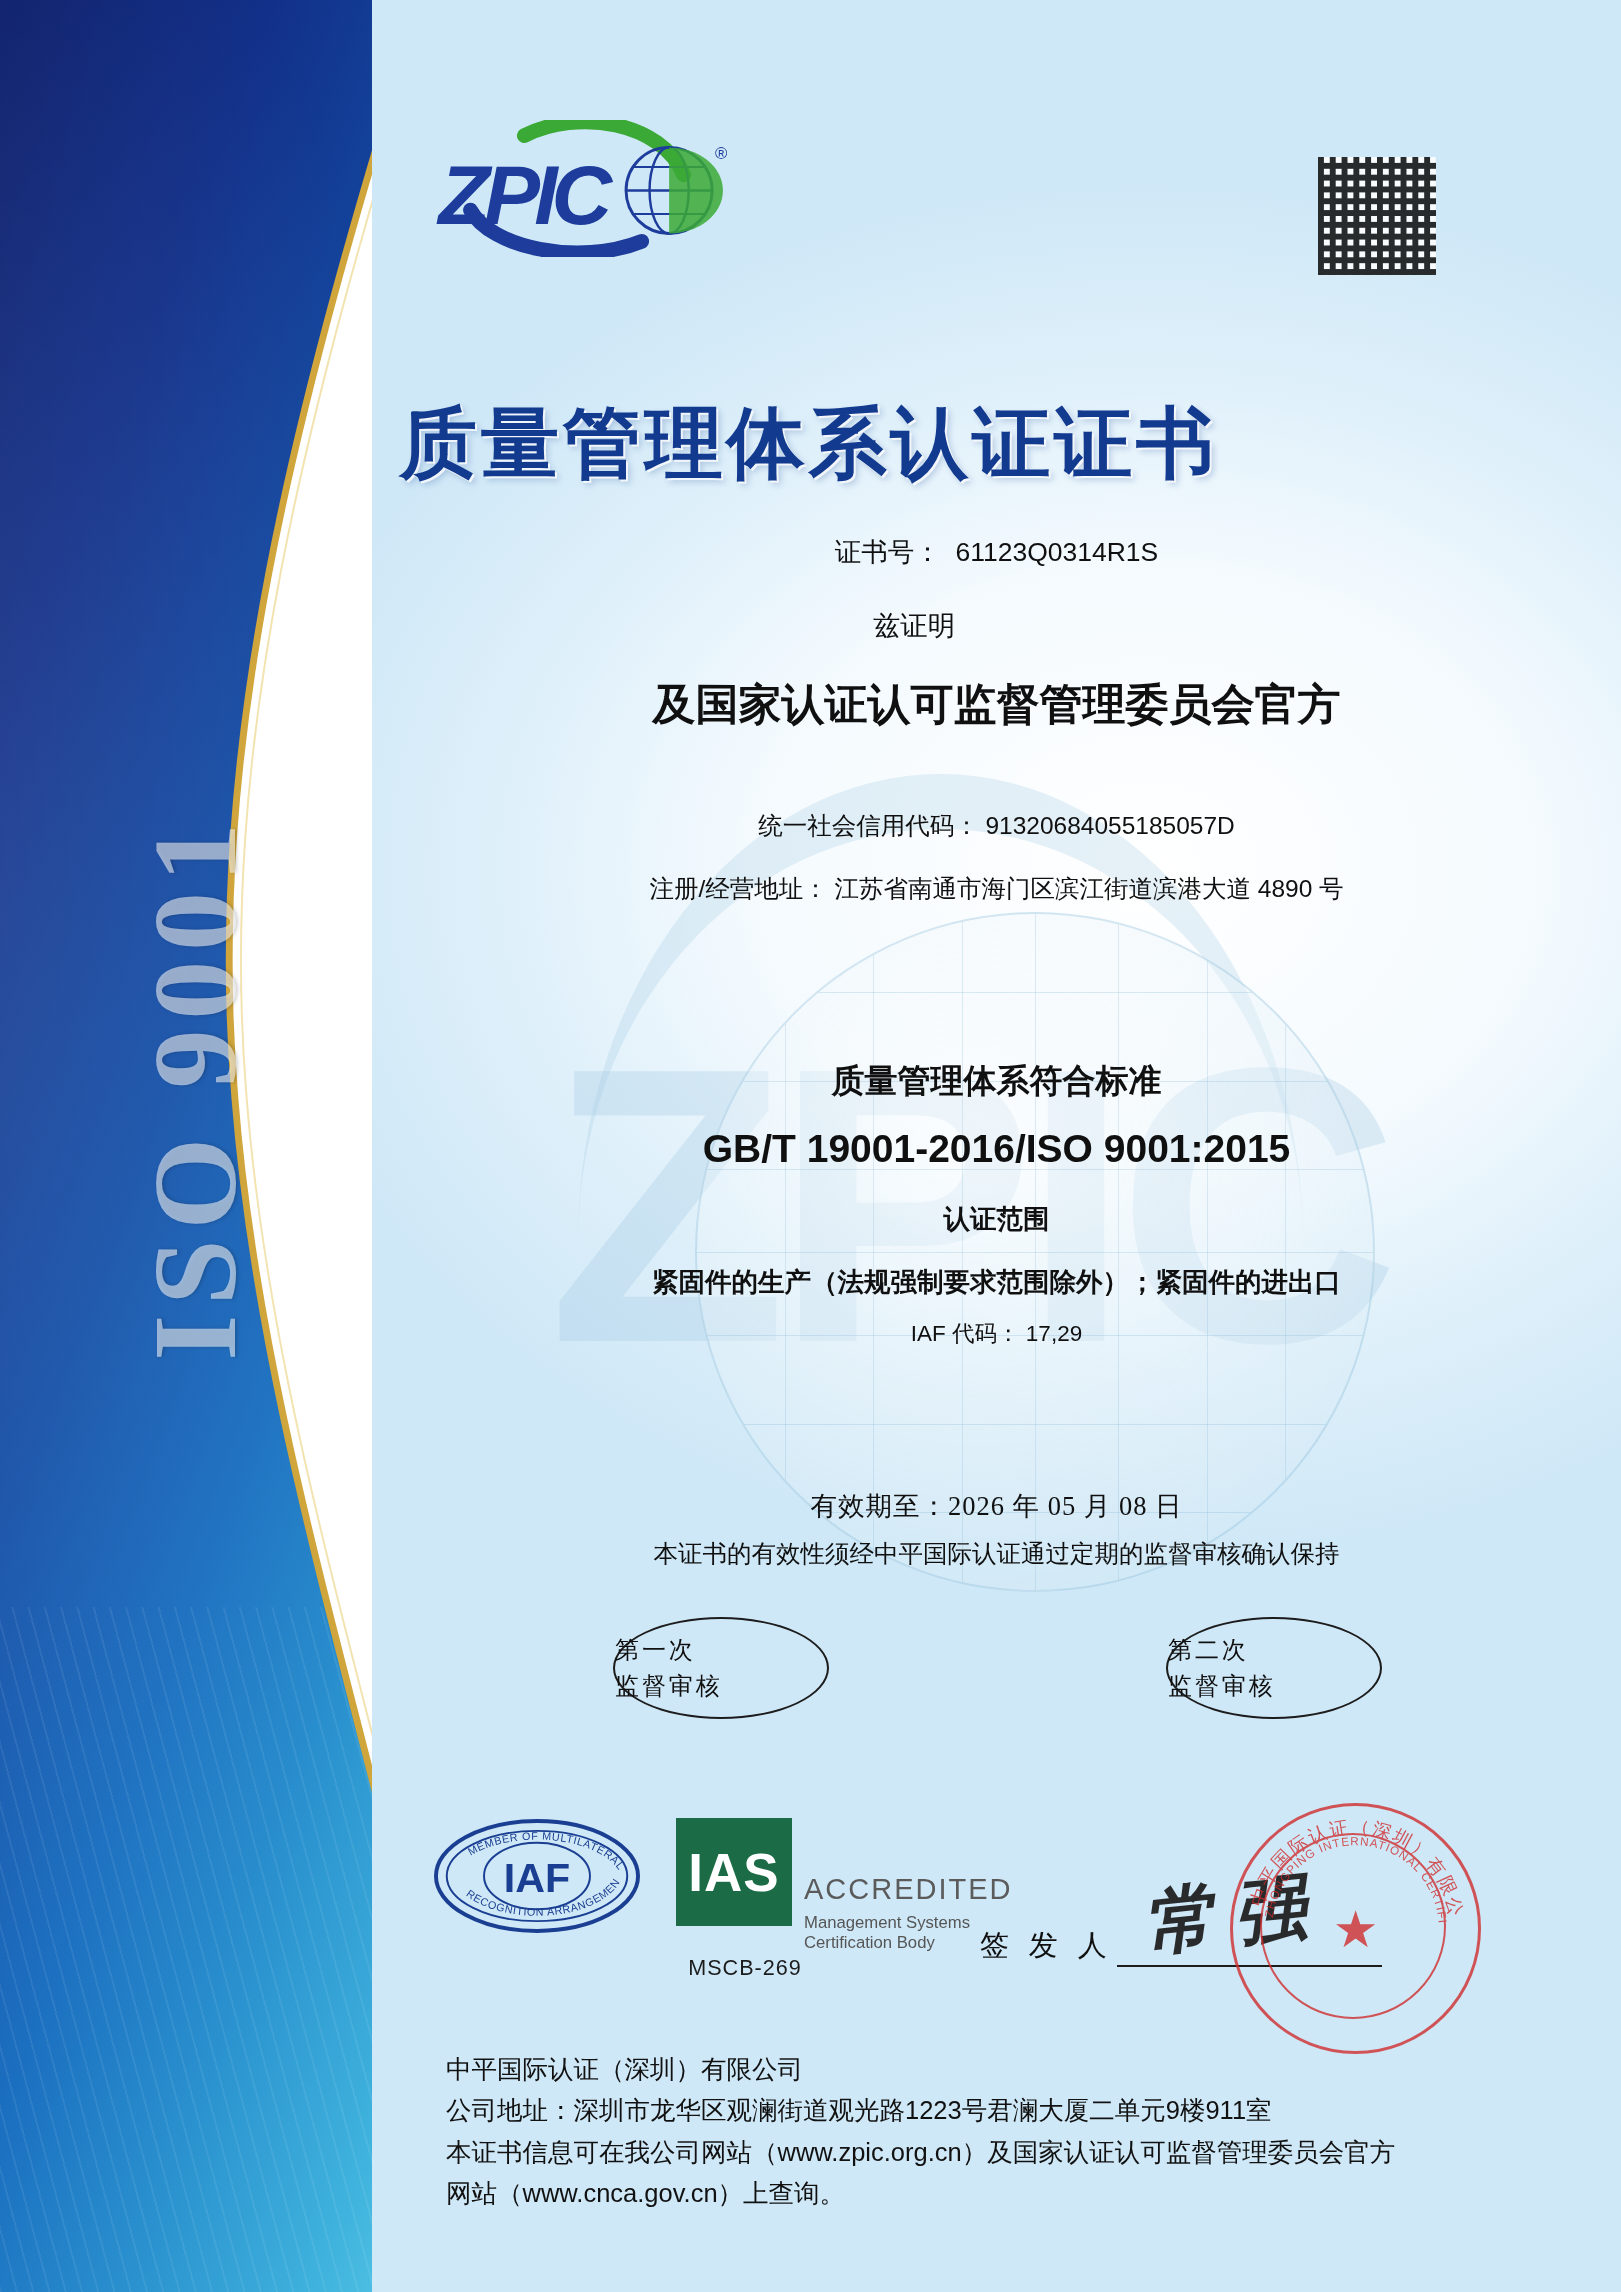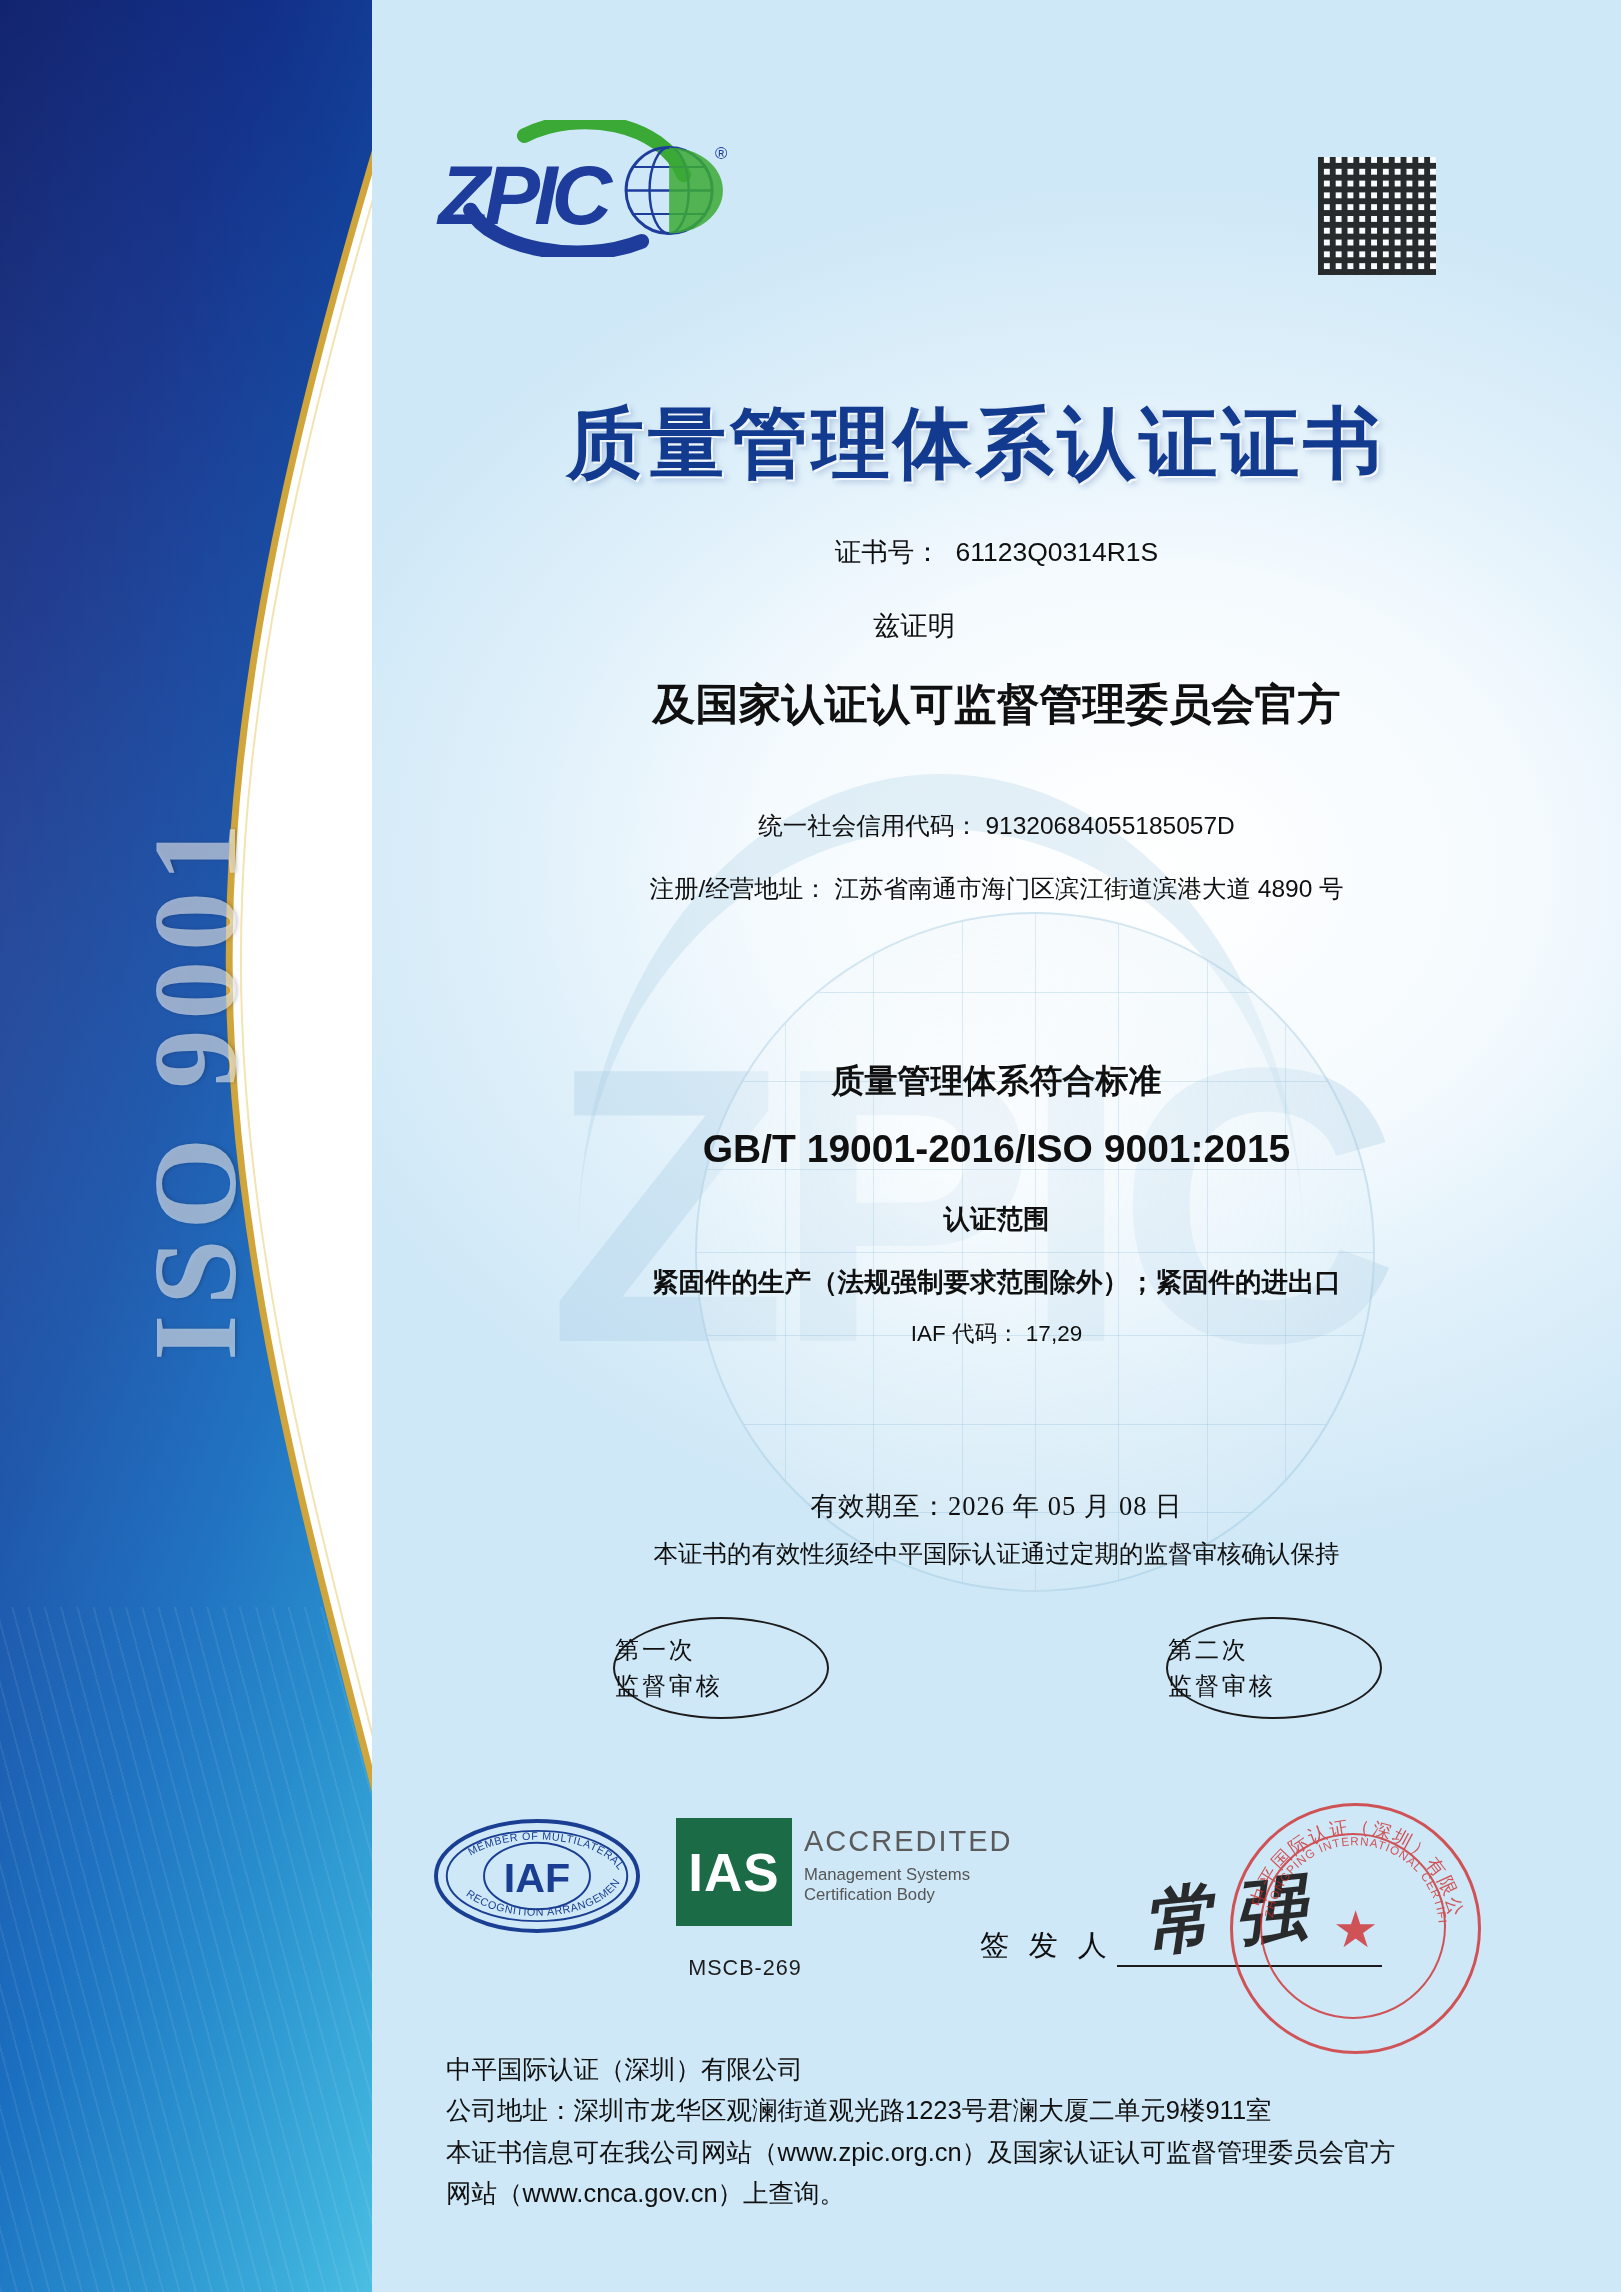--- a/index.html
+++ b/index.html
@@ -157,27 +157,27 @@
     width: 118px; height: 118px;
     background:
       linear-gradient(0deg, rgba(255,255,255,0.0) 0, rgba(255,255,255,0.0) 100%);
   }
 
   
   .main-title {
     position: absolute;
     left: 372px; top: 392px;
     width: 1207px;
-    text-align: center;
     font-family: "Liberation Sans", sans-serif;
     font-size: 78px;
     font-weight: bold;
     letter-spacing: 3.9px;
     color: #123a8f;
     text-shadow: 2px 2px 0 rgba(255,255,255,0.8), 3.9px 3.9px 5.9px rgba(20,60,140,0.22);
+    padding-left: 27px;
   }
   .cert-no {
     position: absolute;
     left: 372px; top: 534px;
     width: 1249px;
     text-align: center;
     font-size: 26.5px;
     color: #101010;
   }
   .zizhengming {
@@ -330,20 +330,21 @@
     position: absolute;
     left: 804px; top: 1825px;
     width: 255px;
     color: #444;
   }
   .ias-text .t1 {
     font-size: 29px;
     letter-spacing: 2px;
     color: #5b5b5b;
     font-weight: normal;
+    margin-top: 48px;
   }
   .ias-text .t2 { font-size: 16.7px; margin-top: 6.9px; color: #555; }
   .ias-text .t3 { font-size: 16.7px; color: #555; }
   .mscb {
     position: absolute;
     left: 647px; top: 1955px;
     width: 196px;
     text-align: center;
     font-size: 21.6px;
     color: #1c1c1c;

